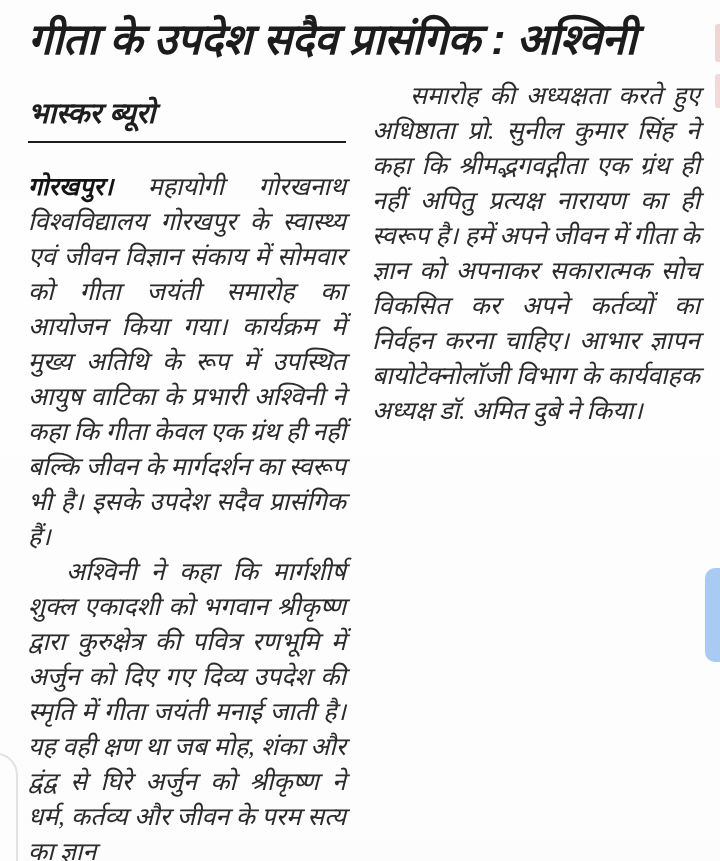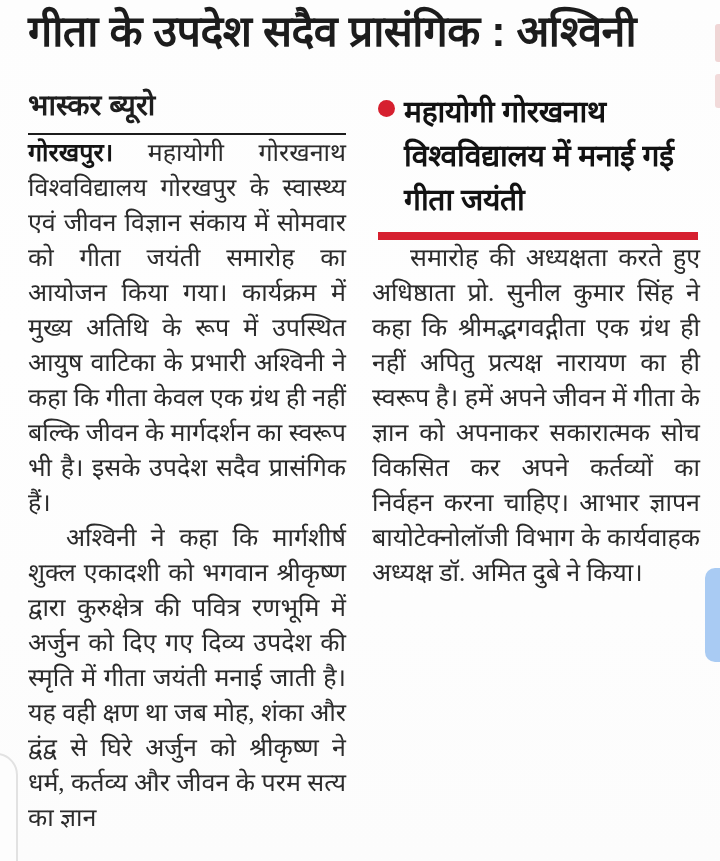--- a/index.html
+++ b/index.html
@@ -7,22 +7,23 @@
   body {
     font-family: "Liberation Serif", "DejaVu Serif", serif;
     background: #fefefe;
     color: #2b2b2b;
     position: relative;
   }
   .page {
     position: relative;
     width: 720px;
     height: 861px;
-    padding: 4px 20px 0 28px;
+    padding: 12px 20px 0 28px;
     background: linear-gradient(180deg, #fdfdfd 0%, #fefefe 40%, #fcfcfc 100%);
+    font-style: italic;
   }
   .headline {
     font-family: "Liberation Sans", "DejaVu Sans", sans-serif;
     font-size: 43px;
     font-weight: 700;
     color: #1c1c1c;
     letter-spacing: -0.5px;
     line-height: 1.3;
     white-space: nowrap;
   }
@@ -45,21 +46,21 @@
     font-weight: 700;
     color: #1e1e1e;
   }
 
   .body-para {
     font-size: 25px;
     line-height: 35px;
     text-align: justify;
     color: #2b2b2b;
   }
-  .col-left .body-para.first { }
+  .col-left .body-para.first { margin-top: 26px; }
   .body-para.indent { text-indent: 38px; }
   .lead-word { font-weight: 700; color: #141414; }
 
   .highlight-box {
     margin-top: 20px;
     position: relative;
     padding-left: 32px;
   }
   .bullet {
     position: absolute;
@@ -124,25 +125,20 @@
       <div class="byline-wrap">
         <div class="byline">भास्कर ब्यूरो</div>
       </div>
 
       <p class="body-para first"><span class="lead-word">गोरखपुर।</span><span> महायोगी गोरखनाथ विश्वविद्यालय गोरखपुर के स्वास्थ्य एवं जीवन विज्ञान संकाय में सोमवार को गीता जयंती समारोह का आयोजन किया गया। कार्यक्रम में मुख्य अतिथि के रूप में उपस्थित आयुष वाटिका के प्रभारी अश्विनी ने कहा कि गीता केवल एक ग्रंथ ही नहीं बल्कि जीवन के मार्गदर्शन का स्वरूप भी है। इसके उपदेश सदैव प्रासंगिक हैं।</span></p>
 
       <p class="body-para indent">अश्विनी ने कहा कि मार्गशीर्ष शुक्ल एकादशी को भगवान श्रीकृष्ण द्वारा कुरुक्षेत्र की पवित्र रणभूमि में अर्जुन को दिए गए दिव्य उपदेश की स्मृति में गीता जयंती मनाई जाती है। यह वही क्षण था जब मोह, शंका और द्वंद्व से घिरे अर्जुन को श्रीकृष्ण ने धर्म, कर्तव्य और जीवन के परम सत्य का ज्ञान</p>
     </div>
 
     <div class="col-right">
-      <div class="highlight-box">
-        <span class="bullet"></span>
-        <div class="highlight-text">महायोगी गोरखनाथ विश्वविद्यालय में मनाई गई गीता जयंती</div>
-        <div class="red-bar"></div>
-      </div>
 
 
       <p class="body-para indent">समारोह की अध्यक्षता करते हुए अधिष्ठाता प्रो. सुनील कुमार सिंह ने कहा कि श्रीमद्भगवद्गीता एक ग्रंथ ही नहीं अपितु प्रत्यक्ष नारायण का ही स्वरूप है। हमें अपने जीवन में गीता के ज्ञान को अपनाकर सकारात्मक सोच विकसित कर अपने कर्तव्यों का निर्वहन करना चाहिए। आभार ज्ञापन बायोटेक्नोलॉजी विभाग के कार्यवाहक अध्यक्ष डॉ. अमित दुबे ने किया।</p>
     </div>
 
   </div>
 
   <div class="bubble-corner"></div>
   <div class="blue-tab"></div>
   <div class="edge-mark m1"></div>

